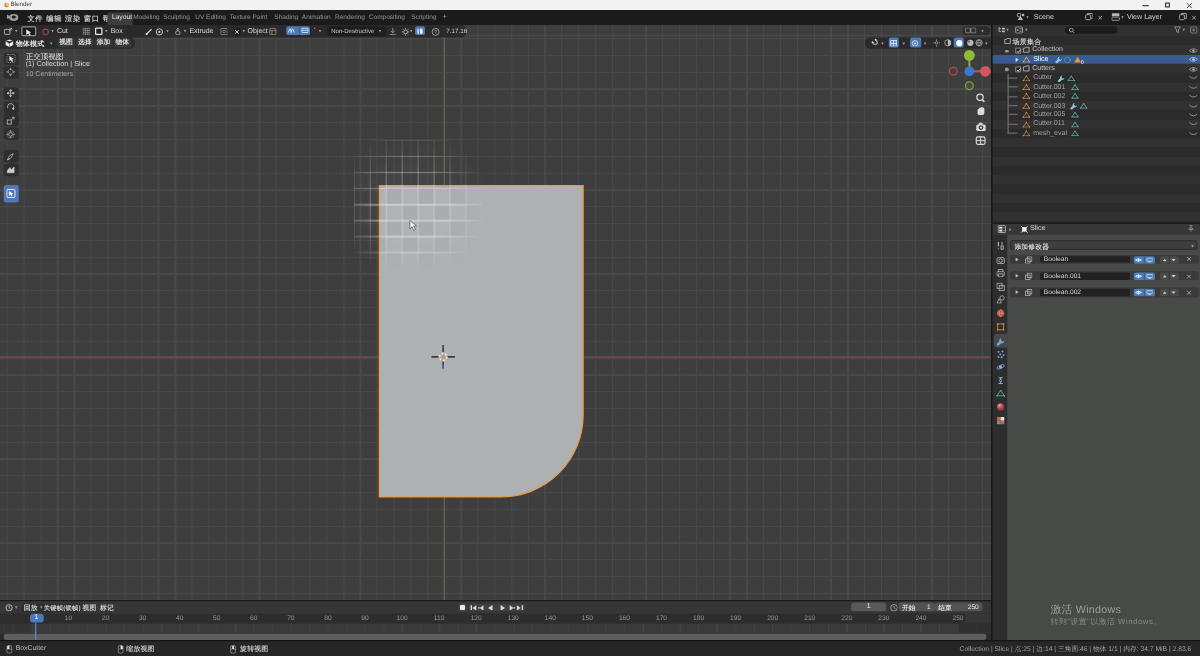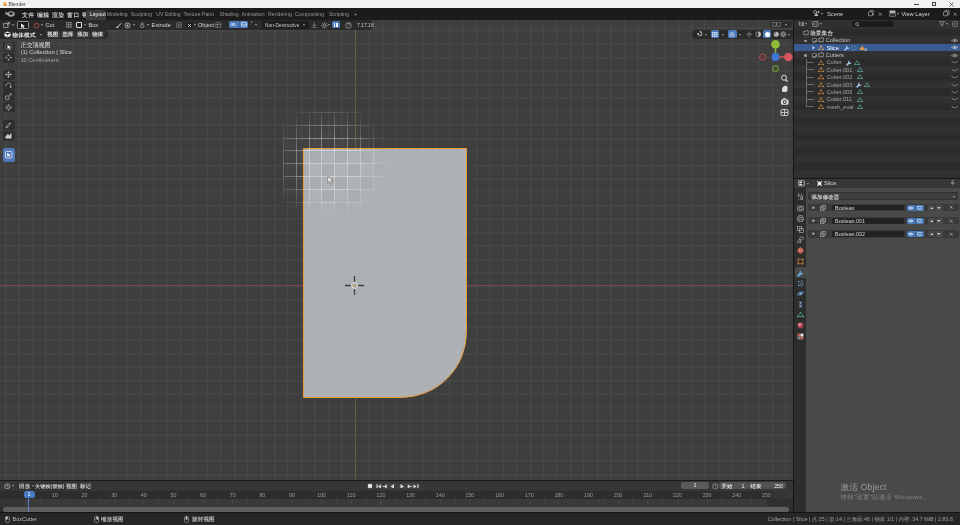--- a/index.html
+++ b/index.html
@@ -797,21 +797,21 @@
 
  <div class="a" style="left:0.6px;top:88.6px;width:11.2px;height:10.6px;background:#484a47;border-radius:3px 0 0 3px"></div>
  <svg style="position:absolute;left:3px;top:91px" width="7" height="7" viewBox="0 0 12 12">
       <path d="M7.5 1 a3.5 3.5 0 0 0 -3.4 4.4 L1 8.5 a1.8 1.8 0 0 0 2.5 2.5 L6.6 8 A3.5 3.5 0 0 0 11 4.5 L8.8 6 L6 3.2 Z" fill="#6fa8dc"></path>
     </svg>
 
  <div class="a" style="left:13.5px;top:13.6px;width:150.5px;height:7.6px;background:#3e3e3e;border:0.6px solid #2f2f2f;border-radius:2px">
   <div class="a cjk" style="left:3px;top:1.2px;font-size:5.4px;color:#cfcfcf">添加修改器</div>
   <div class="caret" style="left:144px;top:2.6px;position:absolute"></div>
  </div>
- <div class="a cjk" style="left:46.5px;top:303px;font-size:8.6px;color:#9c9c9c;font-weight:400">激活 Object</div>
+ <div class="a cjk" style="left:46.5px;top:303px;font-size:8.6px;color:#9c9c9c;font-weight:400">激活 Windows</div>
  <div class="a cjk" style="left:46.5px;top:314.5px;font-size:6.2px;color:#8a8a8a;font-weight:400;letter-spacing:0.45px">转到"设置"以激活 Windows。</div>
 <div class="a" style="left:13.5px;top:25.1px;width:151px;height:7.8px;background:#3a3a3a;border-radius:2px">
       <svg style="position:absolute;left:4.5px;top:2.2px" width="3.4" height="3.4" viewBox="0 0 7 7">
         <path d="M1 0 L6 3.5 L1 7 Z" fill="#bbb"></path>
       </svg>
       <svg style="position:absolute;left:12.5px;top:1px" width="6" height="6" viewBox="0 0 12 12">
         <rect x="1" y="4" width="7" height="7" fill="none" stroke="#b9b9b9" stroke-width="1.2"></rect>
         <rect x="4" y="1" width="7" height="7" fill="none" stroke="#b9b9b9" stroke-width="1.2"></rect>
       </svg>
       <div class="a" style="left:24.6px;top:1.1px;width:72.2px;height:5.8px;background:#222222;border-radius:1.5px">

